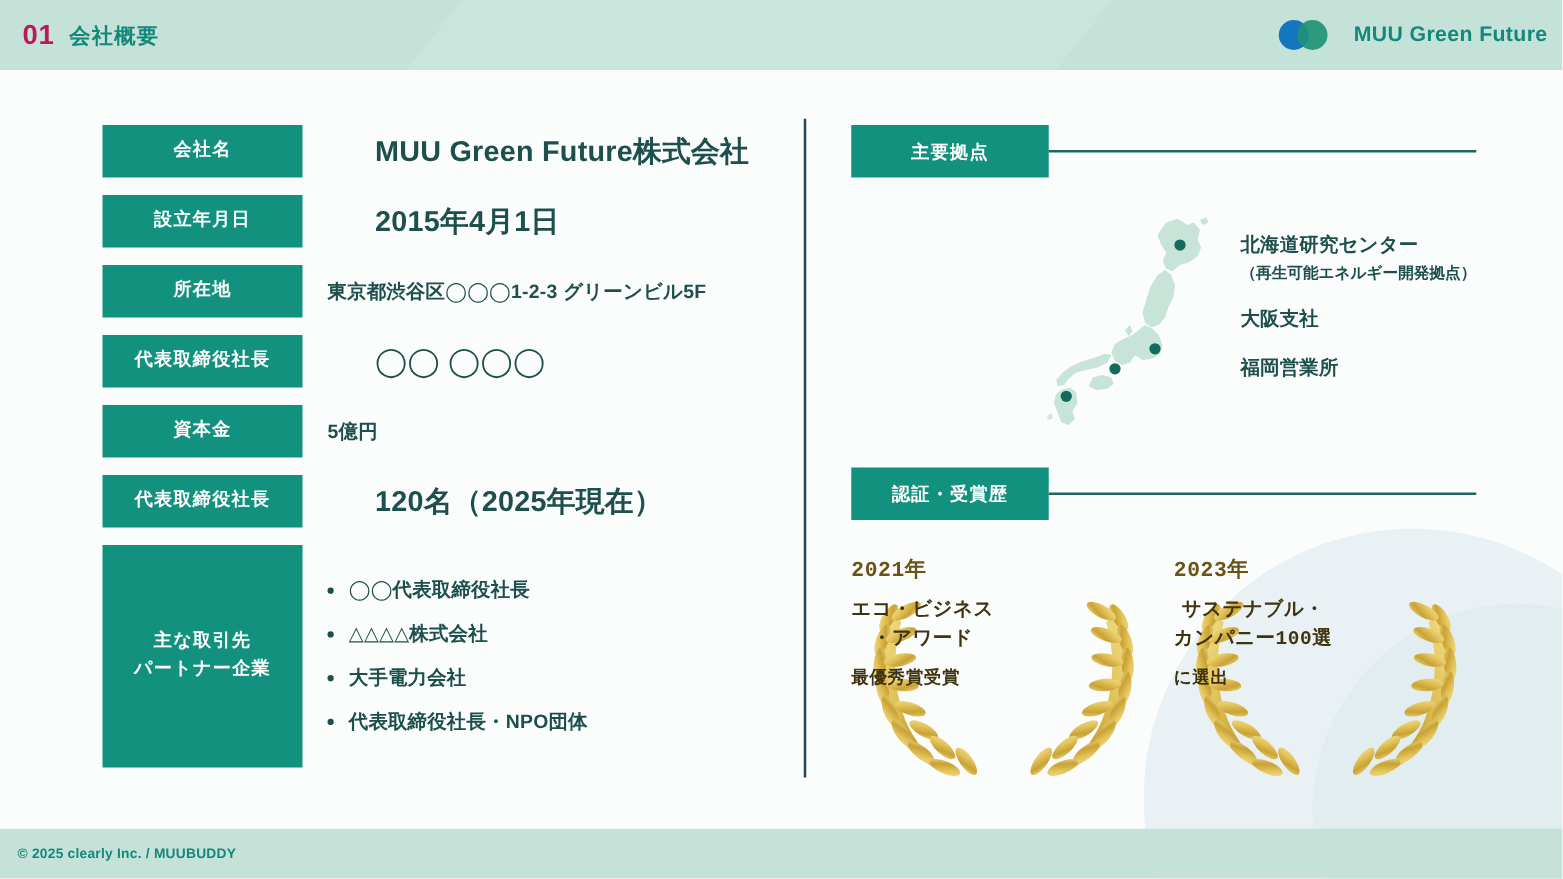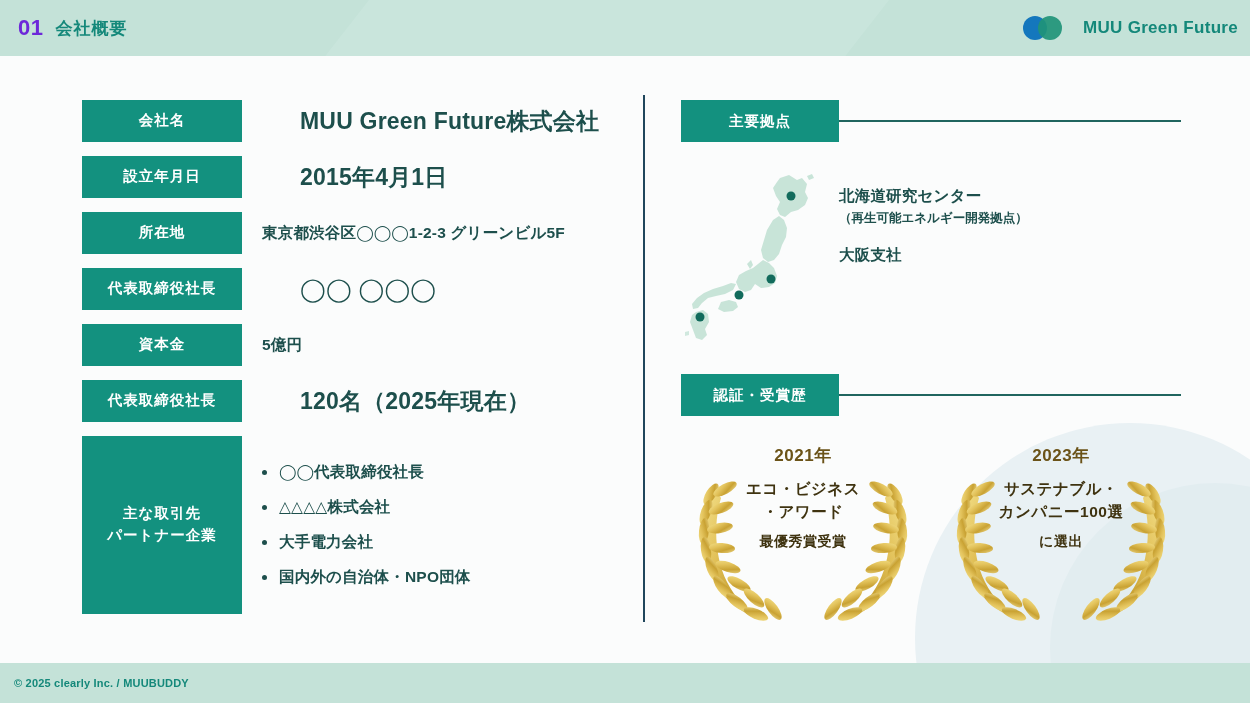--- a/index.html
+++ b/index.html
@@ -22,21 +22,21 @@
     position:absolute;left:0;top:0;width:1250px;height:56px;
     background:#c4e2d8;
     overflow:hidden;
   }
   .header-diag{
     position:absolute;top:-60px;left:330px;width:520px;height:220px;
     background:#c9e5dc;transform:skewX(-38deg);
   }
   .header-inner{position:absolute;inset:0;display:flex;align-items:center;}
   .hdr-num{
-    margin-left:18px;font-size:22px;font-weight:bold;color:#6d28d9;letter-spacing:.5px;
+    margin-left:18px;font-size:22px;font-weight:bold;color:#be185d;letter-spacing:.5px;
   }
   .hdr-title{
     margin-left:12px;font-size:17px;font-weight:bold;color:#14887a;letter-spacing:1px;
   }
   .brand{position:absolute;right:12px;top:0;height:56px;display:flex;align-items:center;}
   .brand-mark{position:relative;width:50px;height:24px;margin-right:10px;}
   .brand-mark .c1{position:absolute;left:0;top:0;width:24px;height:24px;border-radius:50%;background:#1477bd;}
   .brand-mark .c2{position:absolute;left:15px;top:0;width:24px;height:24px;border-radius:50%;background:#1f9478;opacity:.92;}
   .brand-name{font-size:17px;font-weight:bold;color:#14887a;letter-spacing:.3px;}
 
@@ -84,37 +84,37 @@
   .right-col{position:absolute;left:681px;top:100px;width:500px;}
   .sec-head{display:flex;align-items:center;}
   .sec-chip{
     background:#13917f;color:#fff;font-size:14.5px;font-weight:bold;letter-spacing:1px;
     height:42px;min-width:158px;display:flex;align-items:center;justify-content:center;
     text-align:center;padding:0 10px;box-sizing:border-box;
   }
   .sec-rule{flex:1;height:1.2px;background:#20655f;}
 
   
-  .loc-wrap{display:flex;align-items:flex-start;margin-top:30px;}
+  .loc-wrap{display:flex;align-items:flex-start;margin-top:30px;justify-content:flex-end;}
   .map-box{flex:0 0 140px;height:170px;position:relative;}
   .loc-list{margin-left:18px;padding-top:14px;}
   .loc-item{font-size:15.5px;font-weight:bold;color:#1d4f4c;margin-bottom:18px;letter-spacing:.2px;}
   .loc-item:last-child{margin-bottom:0;}
   .loc-sub{display:block;font-size:12.5px;font-weight:bold;margin-top:3px;letter-spacing:0;}
 
   
   .awards-head{margin-top:32px;}
   .awards{display:flex;margin-top:16px;}
   .award{position:relative;width:244px;height:200px;flex:0 0 244px;}
   .award + .award{margin-left:14px;}
   .award svg{position:absolute;left:0;top:0;}
   .award-text{
     position:absolute;left:0;top:0;width:244px;height:200px;
-    display:flex;flex-direction:column;align-items:center;justify-content:flex-start;
-    padding-top:12px;box-sizing:border-box;text-align:center;
+    display:flex;flex-direction:column;align-items:flex-start;justify-content:flex-start;
+    padding-top:12px;box-sizing:border-box;text-align:center;font-family:Liberation Mono, monospace;
   }
   .aw-year{font-size:17px;font-weight:bold;color:#6b5318;margin-bottom:10px;letter-spacing:.5px;}
   .aw-title{font-size:15.5px;font-weight:bold;color:#3f3310;line-height:1.5;letter-spacing:.5px;}
   .aw-note{font-size:14px;font-weight:bold;color:#3f3310;margin-top:9px;letter-spacing:.5px;}
 </style>
 </head>
 <body>
 
 <div class="slide">
 
@@ -175,21 +175,21 @@
         <span>
           <span>主な取引先</span><br>
           <span>パートナー企業</span>
         </span>
       </div>
       <div class="info-value">
         <ul class="partner-list">
           <li>◯◯代表取締役社長</li>
           <li>△△△△株式会社</li>
           <li>大手電力会社</li>
-          <li>国内外の自治体・NPO団体</li>
+          <li>代表取締役社長・NPO団体</li>
         </ul>
       </div>
     </div>
 
   </div>
 
   <div class="right-col">
 
     <div class="sec-head">
       <div class="sec-chip">主要拠点</div>
@@ -227,20 +227,21 @@
           </g>
         </svg>
       </div>
 
       <div class="loc-list">
         <div class="loc-item">
           <span>北海道研究センター</span>
           <span class="loc-sub">（再生可能エネルギー開発拠点）</span>
         </div>
         <div class="loc-item">大阪支社</div>
+        <div class="loc-item">福岡営業所</div>
       </div>
     </div>
 
     <div class="sec-head awards-head">
       <div class="sec-chip">認証・受賞歴</div>
       <div class="sec-rule"></div>
     </div>
 
     <div class="awards">
 

